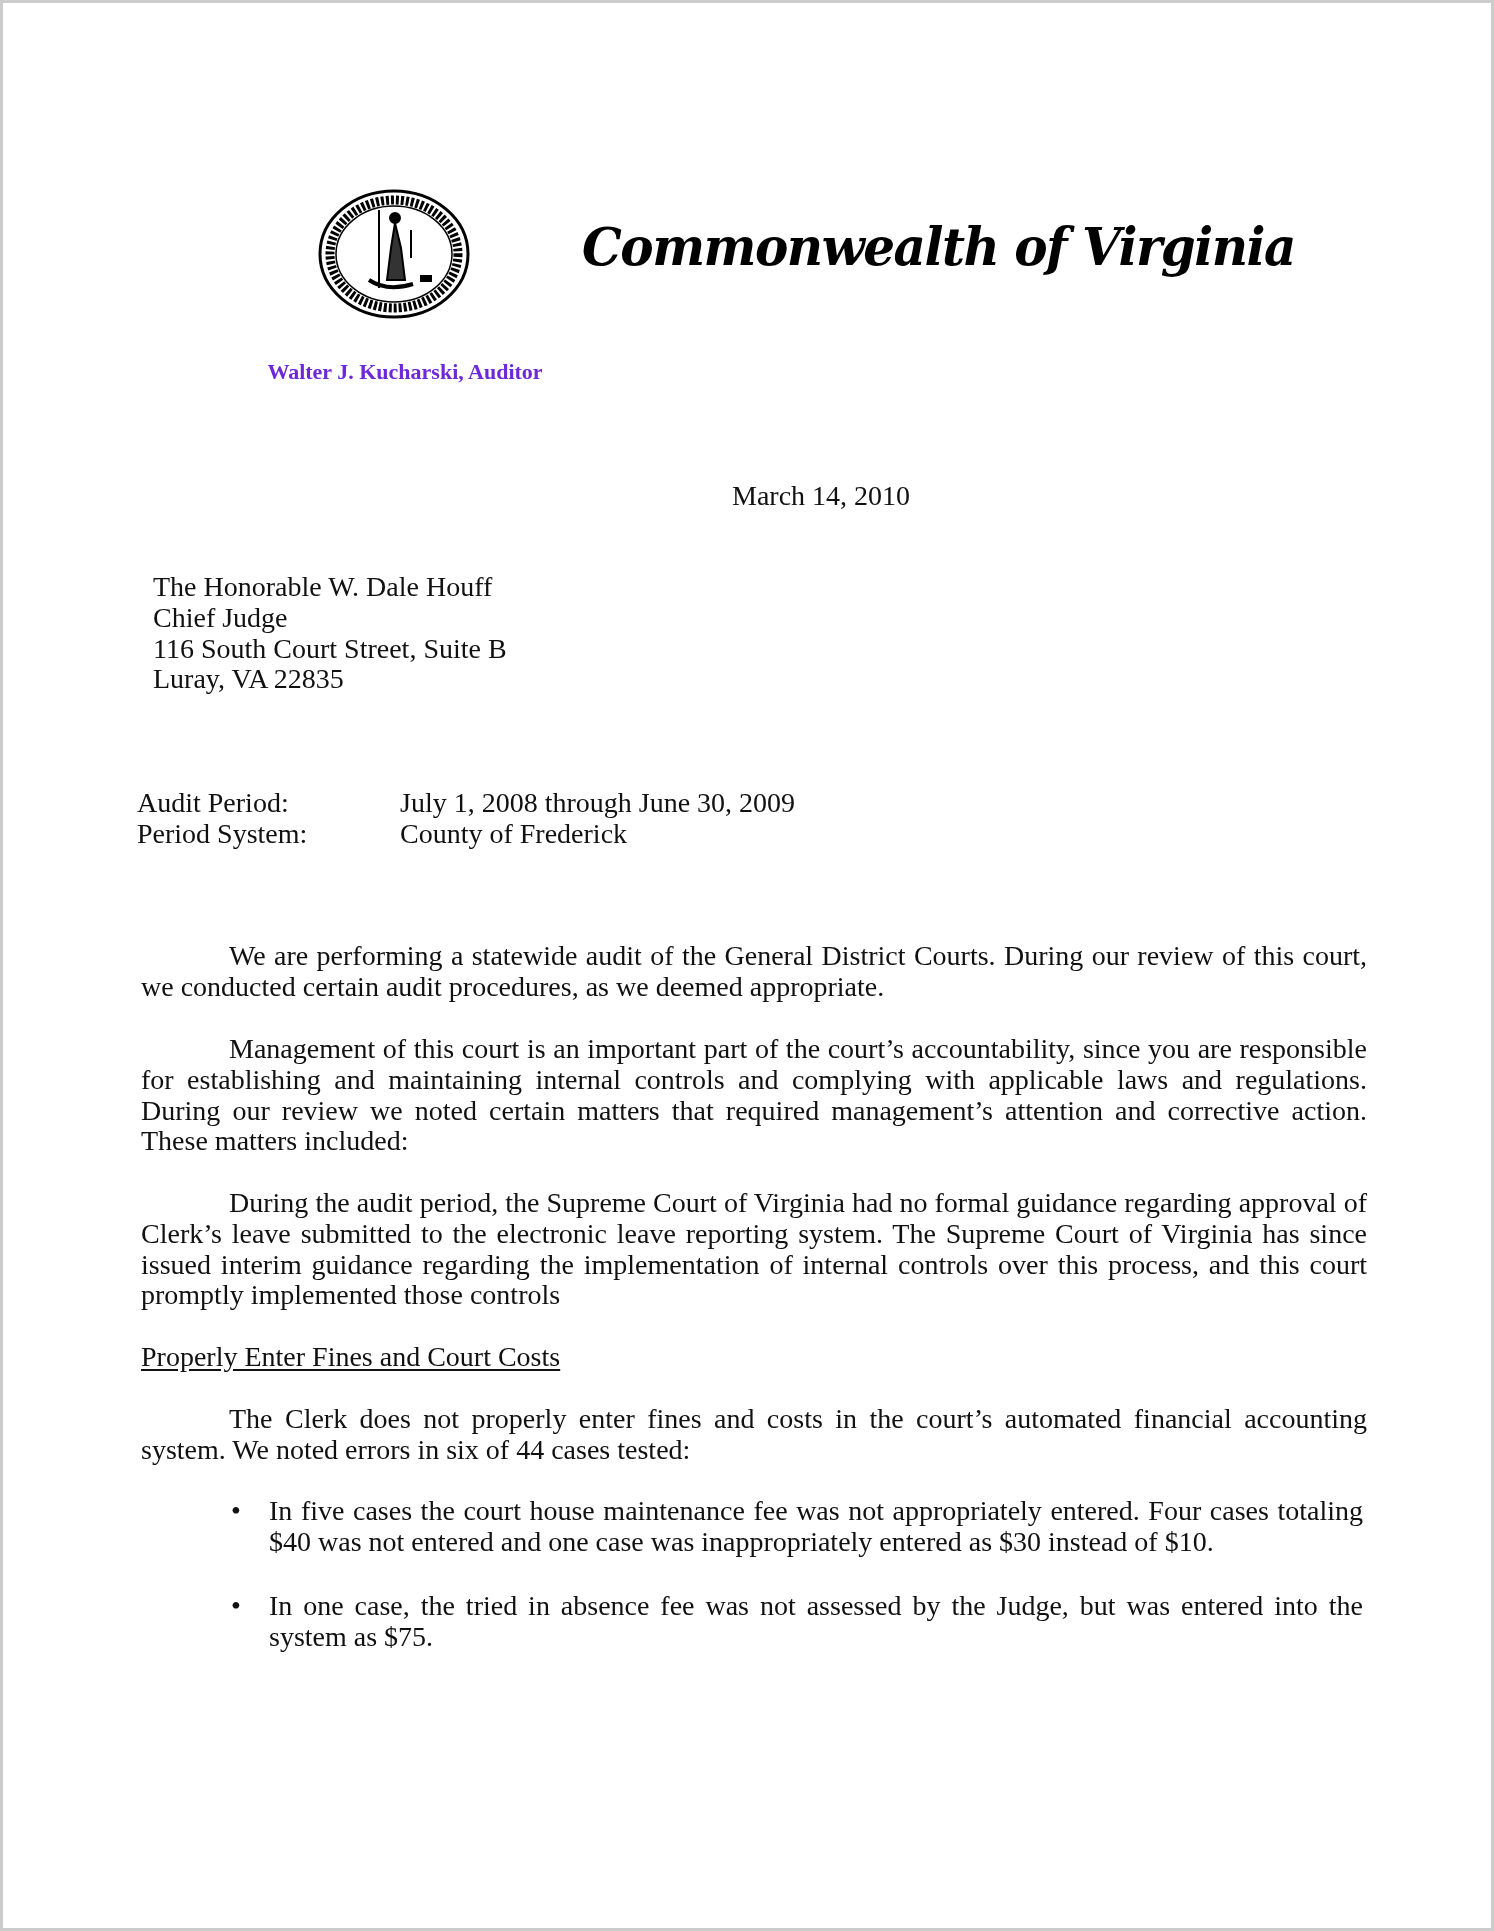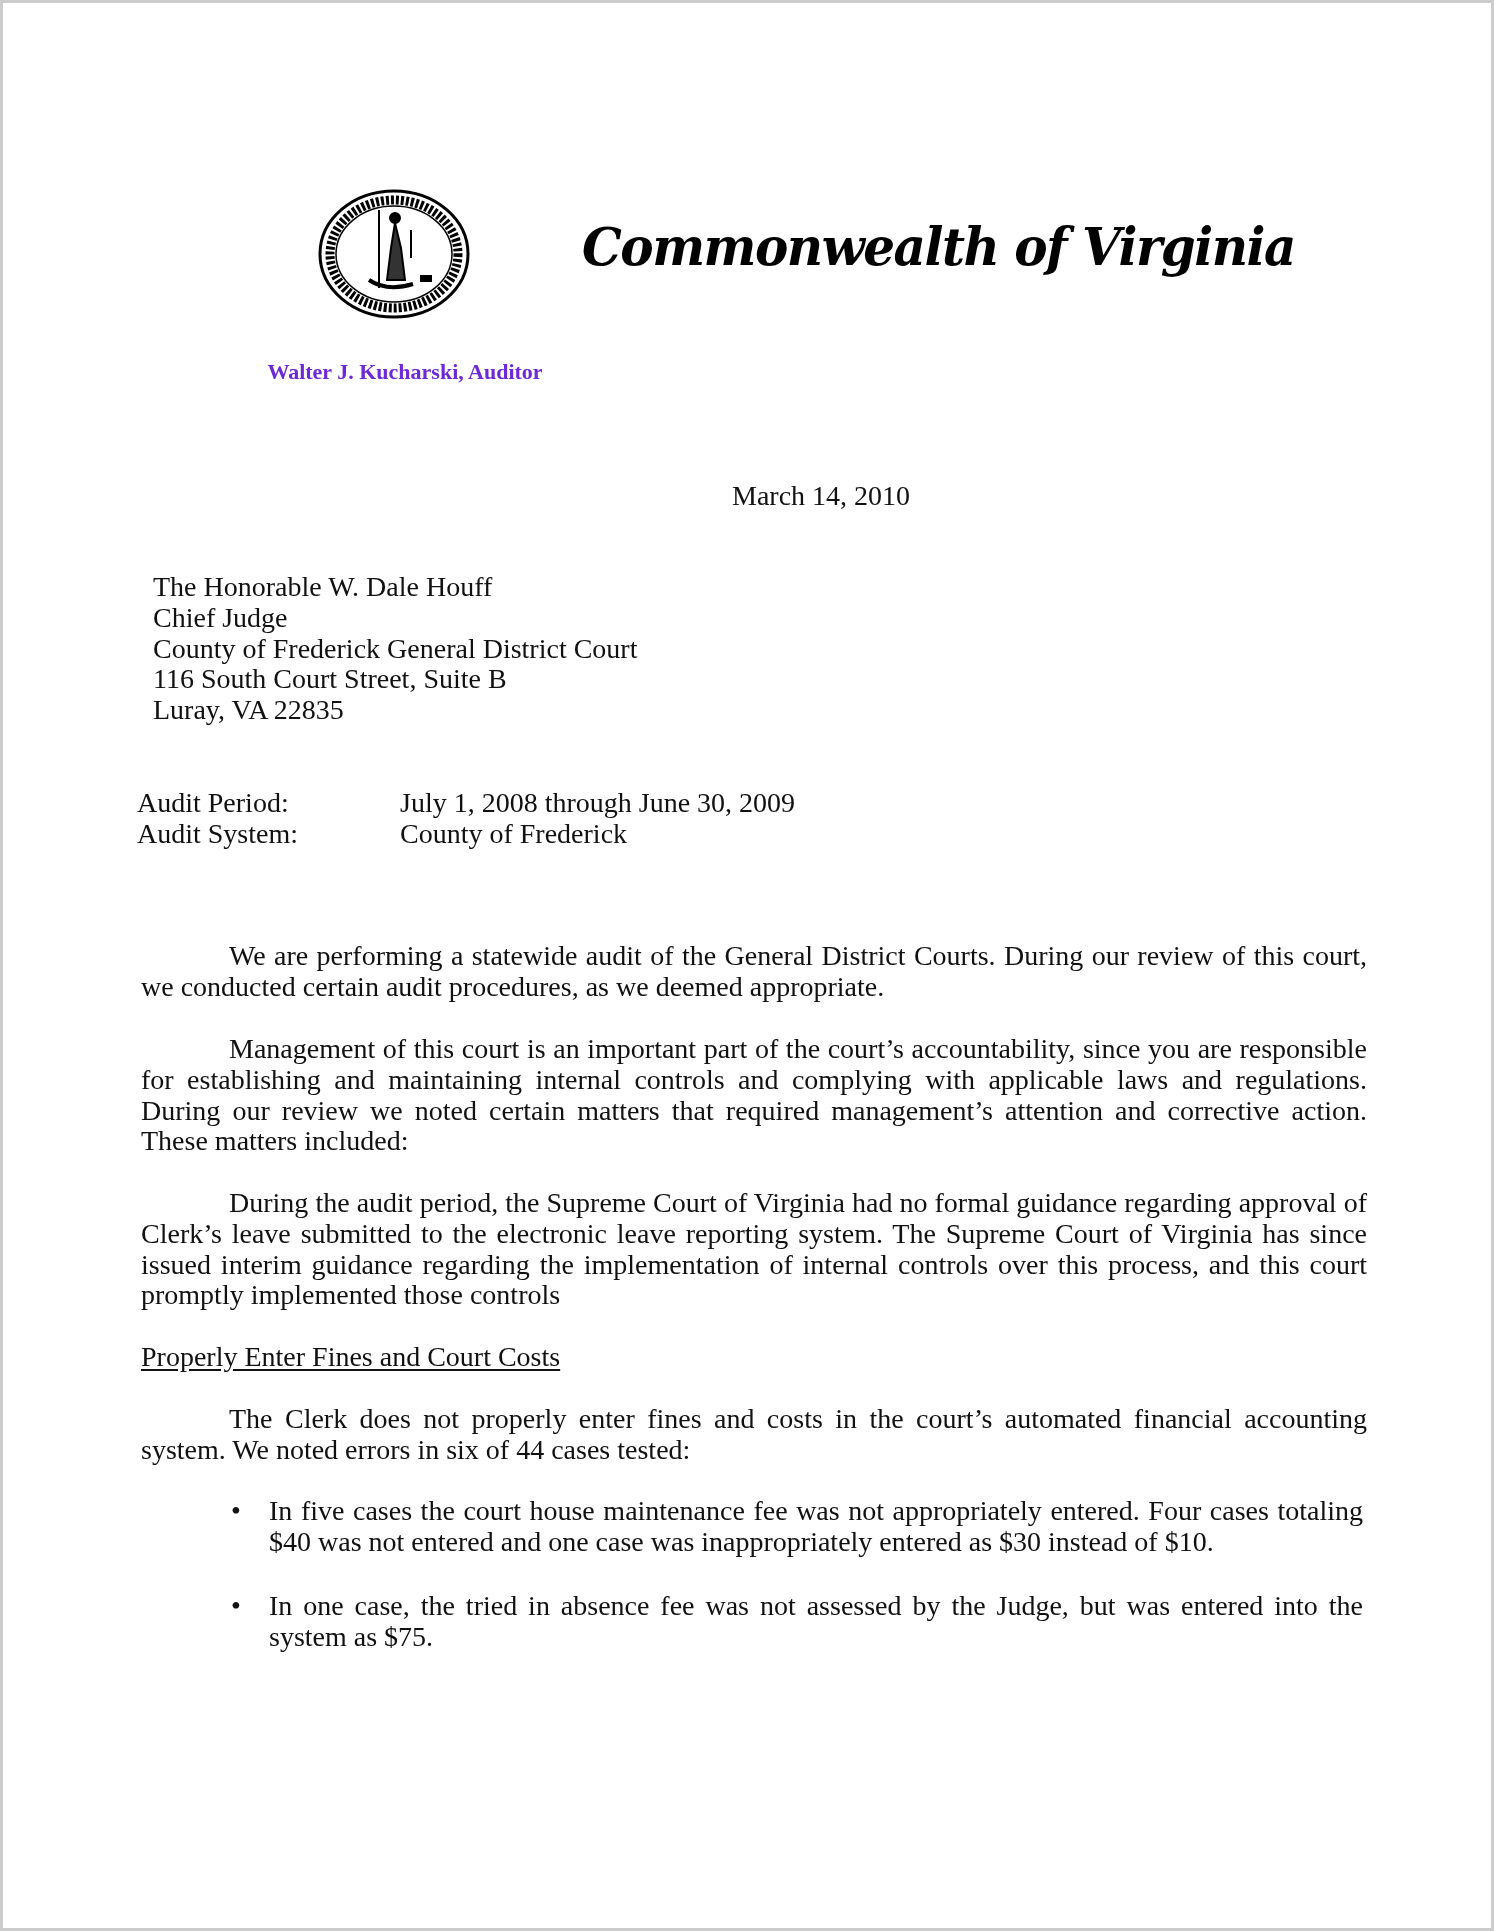--- a/index.html
+++ b/index.html
@@ -65,32 +65,31 @@
   <div class="title">Commonwealth of Virginia</div>
 
 
   <div class="auditor-name">Walter J. Kucharski, Auditor</div>
 
   <div class="abs text date">March 14, 2010</div>
 
   <div class="address text">
     <div>The Honorable W. Dale Houff</div>
     <div>Chief Judge</div>
-    <div>County of Frederick General District Court</div>
     <div>116 South Court Street, Suite B</div>
     <div>Luray, VA 22835</div>
   </div>
 
   <div class="meta text">
     <div class="meta-row">
       <span class="meta-label">Audit Period:</span>
       <span>July 1, 2008 through June 30, 2009</span>
     </div>
     <div class="meta-row">
-      <span class="meta-label">Audit System:</span>
+      <span class="meta-label">Period System:</span>
       <span>County of Frederick</span>
     </div>
   </div>
 
   <div class="body-block text" style="top:938px;">
     <p class="para">We are performing a statewide audit of the General District Courts.  During our review of this court, we conducted certain audit procedures, as we deemed appropriate.</p>
   </div>
 
   <div class="body-block text" style="top:1031px;">
     <p class="para">Management of this court is an important part of the court’s accountability, since you are responsible for establishing and maintaining internal controls and complying with applicable laws and regulations.  During our review we noted certain matters that required management’s attention and corrective action.  These matters included:</p>

